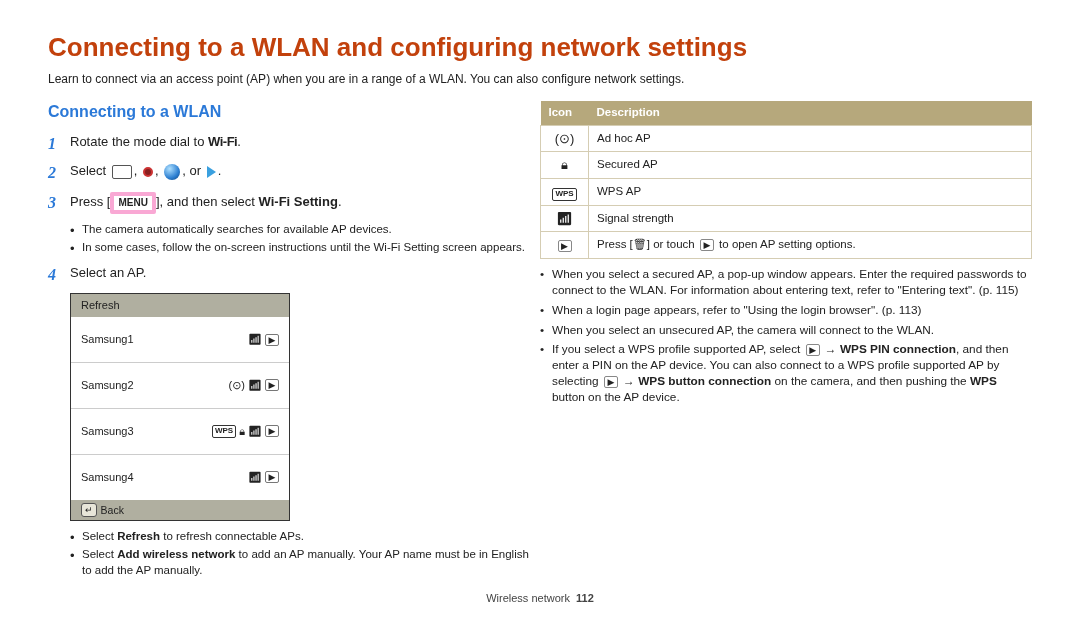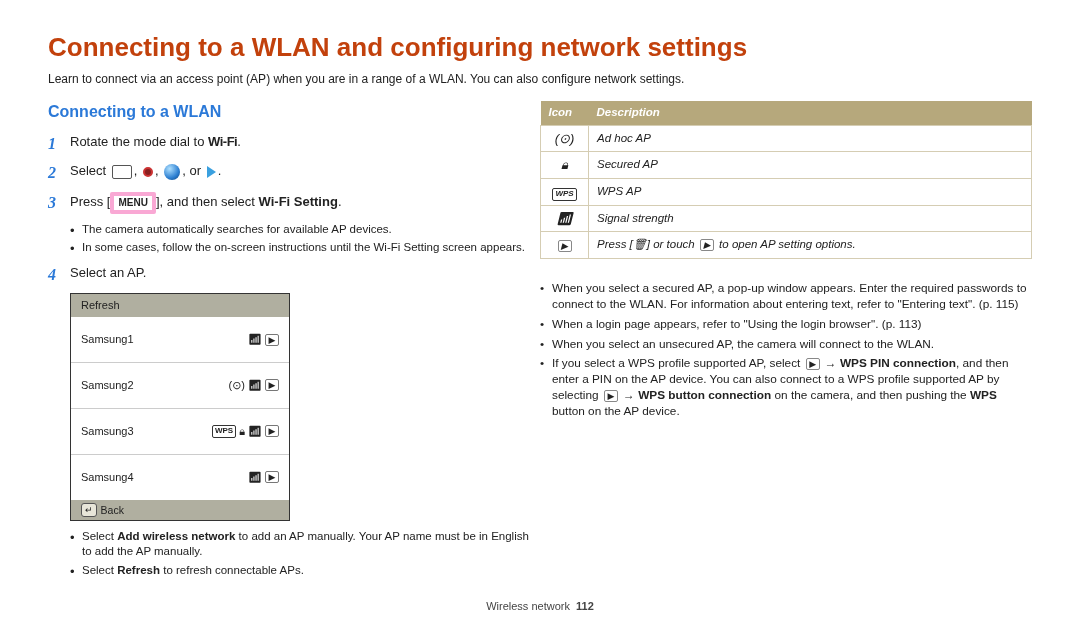--- a/index.html
+++ b/index.html
@@ -61,29 +61,29 @@
   .sig-icon, .lock-icon, .adhoc-icon, .wps-icon, .chev-icon {
     display:inline-flex; align-items:center; justify-content:center;
     margin-left:3px; font-size:11px;
   }
   .chev-box {
     display:inline-block; border:1px solid #777; border-radius:2px;
     width:14px; height:12px; text-align:center; line-height:10px; font-size:9px;
     margin-left:3px; background:#fff;
   }
   
-  .icon-table { width:100%; border-collapse:collapse; font-size:11.5px; margin-bottom:22px;font-style:italic;}
+  .icon-table { width:100%; border-collapse:collapse; font-size:11.5px; margin-bottom:8px;}
   .icon-table th { background:#b6a87c; color:#fff; text-align:left; padding:4px 8px; font-weight:600;}
   .icon-table td { border:1px solid #d5cdb3; padding:4px 8px; vertical-align:middle;}
   .icon-table td.icon-cell { width:48px; text-align:center; font-size:13px;}
   .right-bullets { margin-top:4px; }
   .right-bullets li { font-size:11.8px; list-style:none; position:relative; padding-left:12px; margin-bottom:4px; line-height:1.35;}
   .right-bullets li:before { content:"\2022"; position:absolute; left:0; top:0; }
   .footer {
-    position:absolute; bottom:16px; left:0; right:0; text-align:center;
+    position:absolute; bottom:24px; left:0; right:0; text-align:center;
     font-size:11px; color:#444;
   }
   .footer .pg { font-weight:700; }
   .inline-chev { display:inline-block; border:1px solid #888; border-radius:2px; width:14px; height:12px; text-align:center; line-height:10px; font-size:9px; margin:0 2px; background:#fff;}
   .inline-icon-box {
     display:inline-block; width:20px; height:14px; border:1px solid #555; border-radius:2px;
     vertical-align:middle; margin:0 2px; background:#fff;
   }
   .globe { display:inline-block; width:16px; height:16px; border-radius:50%;
     background: radial-gradient(circle at 35% 30%, #aee0ff, #2d7fd1 60%, #0a3e78);
@@ -168,24 +168,24 @@
         </div>
       </div>
       <div class="ap-foot">
         <span class="back-chip">↵</span>
         <span>Back</span>
       </div>
     </div>
 
     <ul class="sub-bullets">
       <li>
-        <span>Select </span><b>Add wireless network</b><span> to add an AP manually. Your AP name must be in English to add the AP manually.</span>
+        <span>Select </span><b>Refresh</b><span> to refresh connectable APs.</span>
       </li>
       <li>
-        <span>Select </span><b>Refresh</b><span> to refresh connectable APs.</span>
+        <span>Select </span><b>Add wireless network</b><span> to add an AP manually. Your AP name must be in English to add the AP manually.</span>
       </li>
     </ul>
   </div>
 
   <div class="col">
     <table class="icon-table">
       <tbody>
           <tr>
         <th>Icon</th>
         <th>Description</th>

